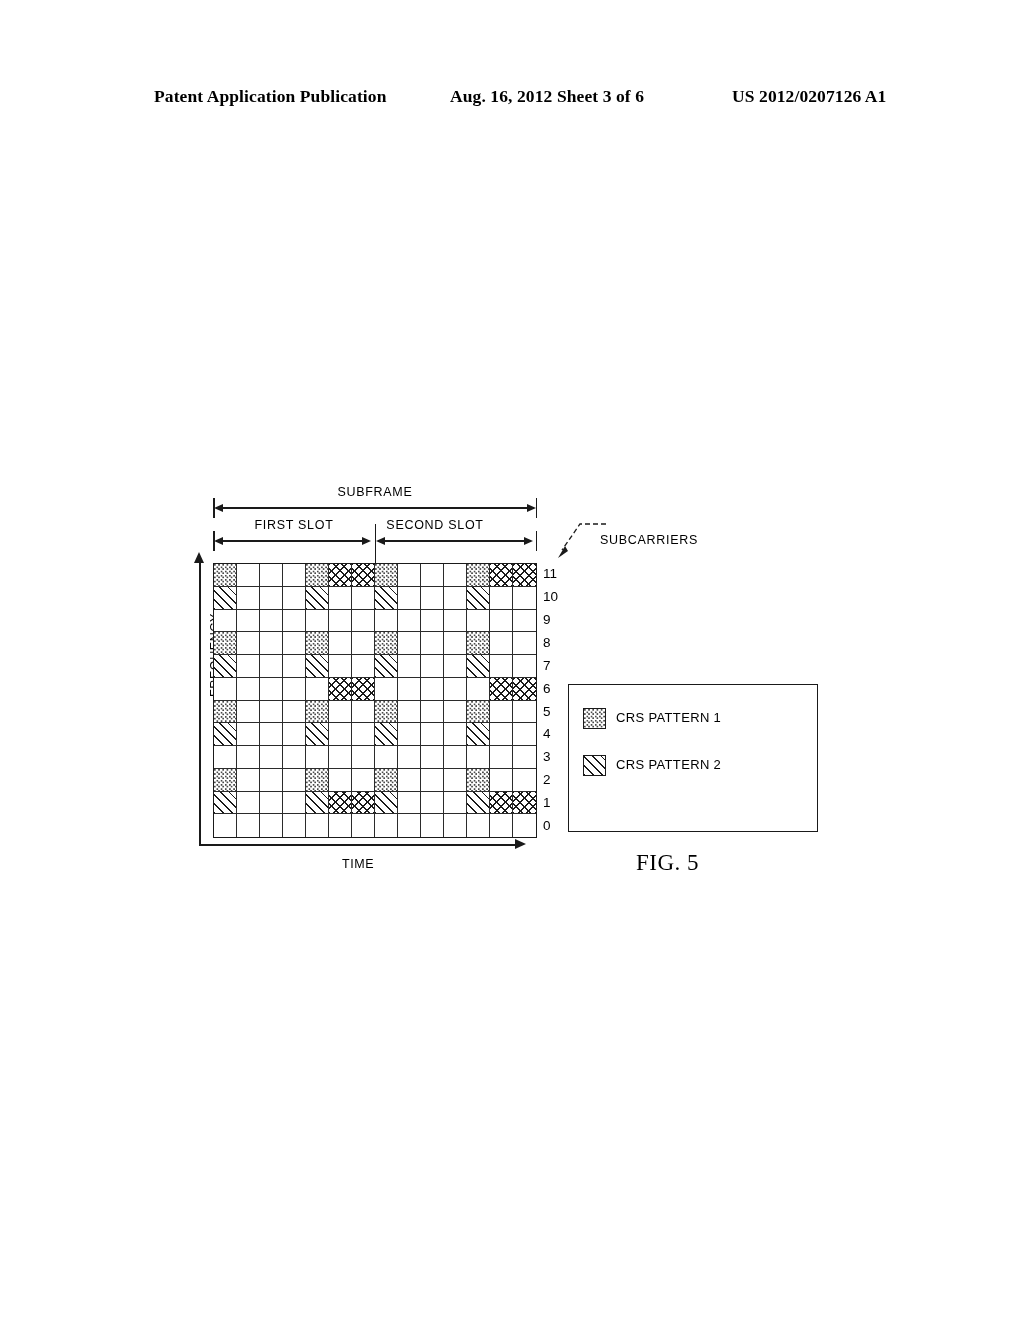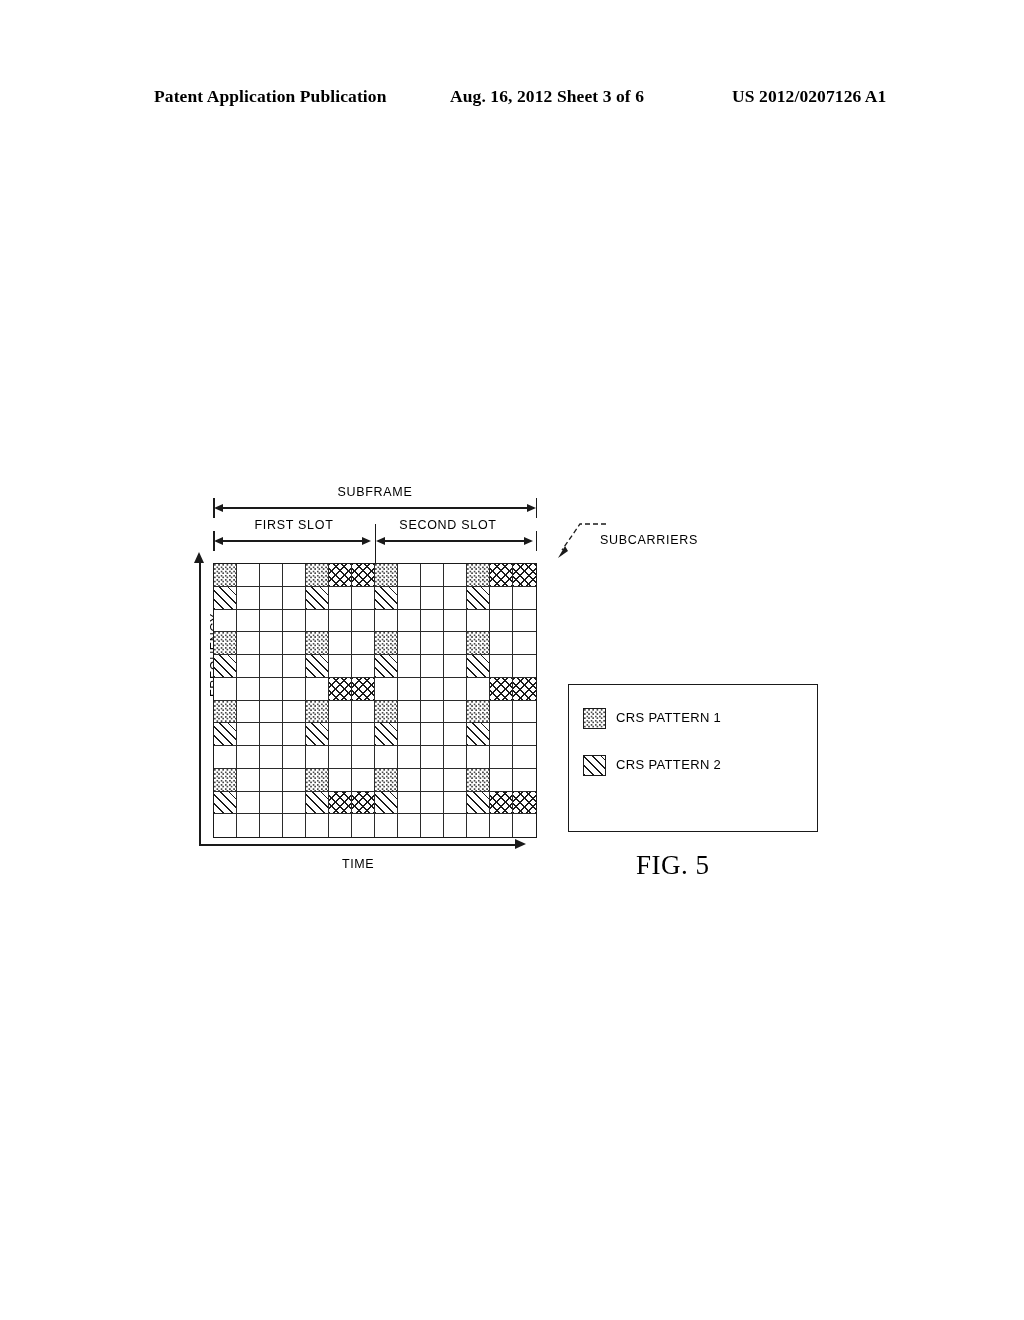--- a/index.html
+++ b/index.html
@@ -195,21 +195,21 @@
   #subframe-arrow-l{ left: 214px; top: 503.5px; }
   #subframe-arrow-r{ left: 527px; top: 503.5px; }
   #subframe-tick-l { left: 213px; top: 498px; height: 20px; }
   #subframe-tick-r { left: 535.5px; top: 498px; height: 20px; }
 
   
   #firstslot-label  { left: 213px; top: 518px; width: 162px; }
   #firstslot-bar    { left: 216px; top: 540px; width: 153px; }
   #firstslot-arrow-l{ left: 214px; top: 536.5px; }
   #firstslot-arrow-r{ left: 362px; top: 536.5px; }
-  #secondslot-label  { left: 367px; top: 518px; width: 162px; }
+  #secondslot-label  { left: 354px; top: 518px; width: 162px; }
   #secondslot-bar    { left: 378px; top: 540px; width: 153px; }
   #secondslot-arrow-l{ left: 376px; top: 536.5px; }
   #secondslot-arrow-r{ left: 524px; top: 536.5px; }
   #slot-tick-l  { left: 213px; top: 531px; height: 20px; }
   #slot-tick-m  { left: 374.5px; top: 524px; height: 40px; }
   #slot-tick-r  { left: 535.5px; top: 531px; height: 20px; }
 
   
   #subcarriers-label {
     position: absolute;
@@ -258,21 +258,21 @@
     white-space: pre-line;
     padding-top: 2px;
   }
 
   
   #fig-caption {
     position: absolute;
     left: 636px;
     top: 850px;
     font-family: "Liberation Serif", serif;
-    font-size: 27px;
+    font-size: 23px;
     letter-spacing: 0.5px;
     white-space: nowrap;
   }
 </style>
 </head>
 <body>
 
 <div id="page-header">
   <span class="hdr-left">Patent Application Publication</span>
   <span class="hdr-mid">Aug. 16, 2012  Sheet 3 of 6</span>
@@ -480,20 +480,34 @@
       <div class="cell lastrow"></div>
       <div class="cell lastrow"></div>
       <div class="cell lastrow"></div>
       <div class="cell lastrow"></div>
       <div class="cell lastrow"></div>
       <div class="cell lastrow"></div>
       <div class="cell lastrow"></div>
       <div class="cell lastcol lastrow"></div>
     </div>
 
+  <div id="subcarrier-labels">
+      <div class="sc-label" style="top: 0px; height: 22.9167px; line-height: 22.9167px;">11</div>
+      <div class="sc-label" style="top: 22.9167px; height: 22.9167px; line-height: 22.9167px;">10</div>
+      <div class="sc-label" style="top: 45.8333px; height: 22.9167px; line-height: 22.9167px;">9</div>
+      <div class="sc-label" style="top: 68.75px; height: 22.9167px; line-height: 22.9167px;">8</div>
+      <div class="sc-label" style="top: 91.6667px; height: 22.9167px; line-height: 22.9167px;">7</div>
+      <div class="sc-label" style="top: 114.583px; height: 22.9167px; line-height: 22.9167px;">6</div>
+      <div class="sc-label" style="top: 137.5px; height: 22.9167px; line-height: 22.9167px;">5</div>
+      <div class="sc-label" style="top: 160.417px; height: 22.9167px; line-height: 22.9167px;">4</div>
+      <div class="sc-label" style="top: 183.333px; height: 22.9167px; line-height: 22.9167px;">3</div>
+      <div class="sc-label" style="top: 206.25px; height: 22.9167px; line-height: 22.9167px;">2</div>
+      <div class="sc-label" style="top: 229.167px; height: 22.9167px; line-height: 22.9167px;">1</div>
+      <div class="sc-label" style="top: 252.083px; height: 22.9167px; line-height: 22.9167px;">0</div>
+    </div>
 
   <div id="legend-box">
       <div class="legend-row r0">
         <div class="swatch pat-dot"></div>
         <div class="legend-text">CRS PATTERN 1</div>
       </div>
       <div class="legend-row r1">
         <div class="swatch pat-diag"></div>
         <div class="legend-text">CRS PATTERN 2</div>
       </div>

